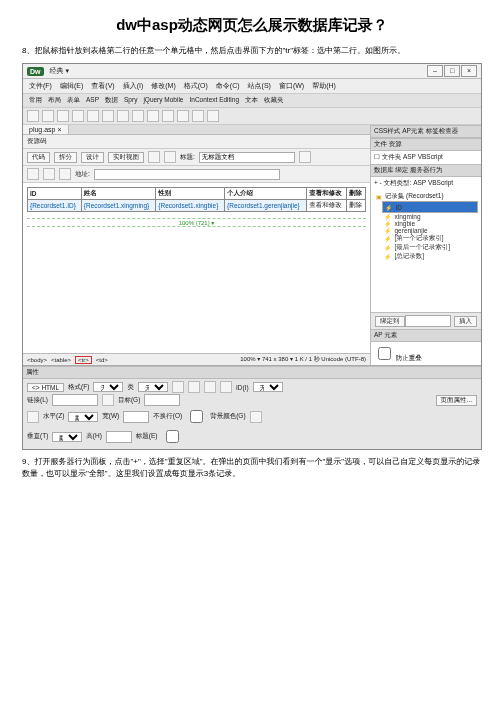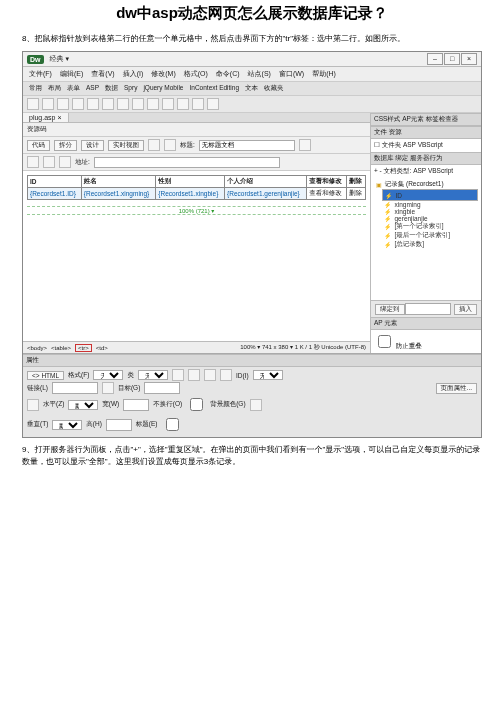--- a/index.html
+++ b/index.html
@@ -3,21 +3,21 @@
 <meta charset="utf-8">
 <style>
   body {
     margin: 0;
     padding: 0;
     background: #fff;
     font-family: "Microsoft YaHei", Arial, sans-serif;
     width: 504px;
   }
   .page {
-    padding: 4px 22px;
+    padding: 16px 22px;
   }
   h1 {
     text-align: center;
     font-size: 15px;
     font-weight: bold;
     margin: 0 0 10px 0;
   }
   .step-text {
     font-size: 8px;
     color: #000;

